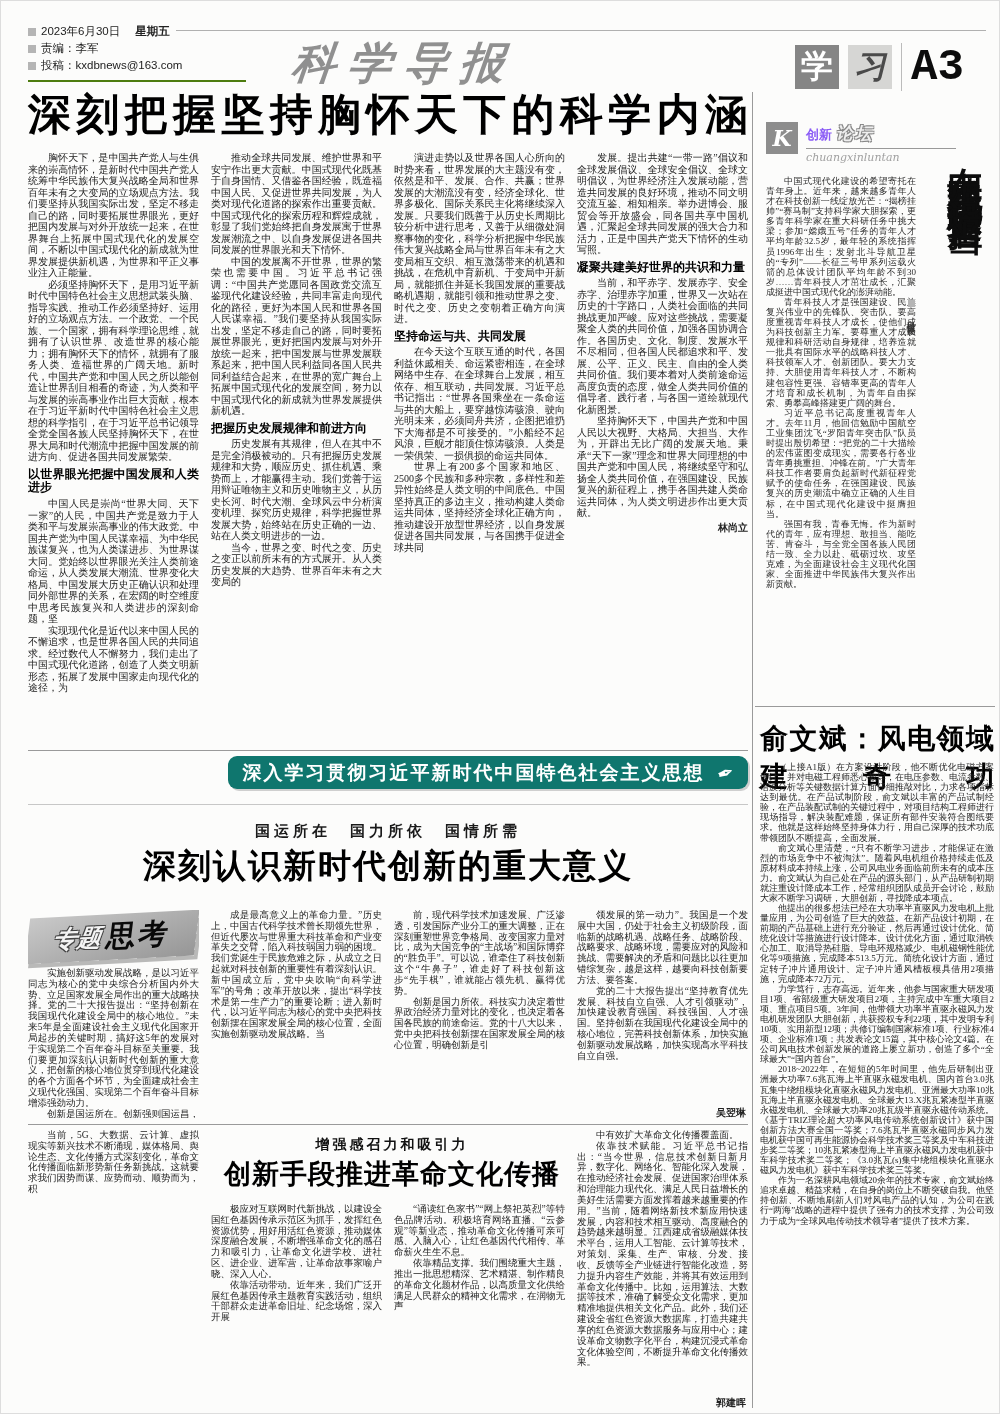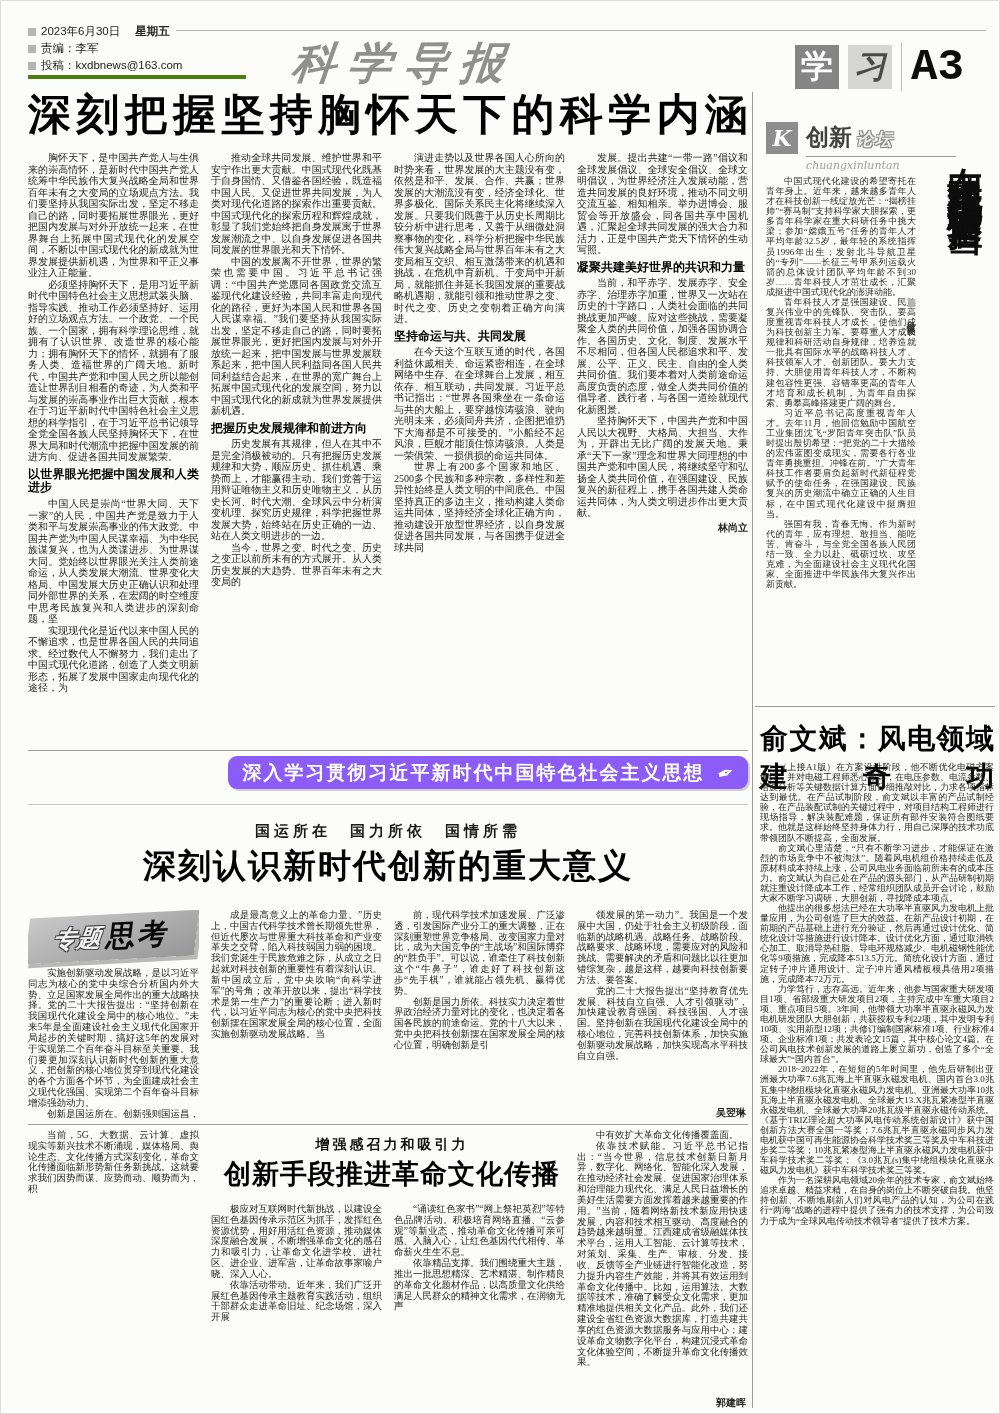--- a/index.html
+++ b/index.html
@@ -4,21 +4,21 @@
 <style>
   * { margin:0; padding:0; box-sizing:border-box; }
   html,body { background:#e9e9e7; }
   .page { position:relative; width:1000px; height:1414px; background:#fcfcfb;
           font-family:"Liberation Serif", serif; color:#222; overflow:hidden;
           box-shadow:inset 0 0 0 1px #ddd; }
 
   
   .hdr-left { position:absolute; left:28px; top:24px; width:218px;
               font-family:"Liberation Sans", sans-serif; font-size:11.5px; color:#222;
-              border-bottom:4px solid #4d7c0f; }
+              border-bottom:2px solid #4d7c0f; padding-bottom:5px; }
   .hdr-left .row { display:flex; align-items:center; gap:5px; margin-bottom:2px; }
   .sq { display:inline-block; width:8px; height:8px; background:#b5b5b5; flex:0 0 8px; }
   .wk { font-weight:bold; margin-left:10px; }
   .top-rule { position:absolute; left:176px; top:30px; width:810px; height:1px; background:#b0b0b0; }
   .masthead { position:absolute; left:292px; top:34px; font-family:"DejaVu Serif", serif;
               font-style:italic; font-weight:bold; font-size:44px; color:#909090; letter-spacing:12px;
               transform:skewX(-6deg); }
   .section-area { position:absolute; left:795px; top:42px; display:flex; align-items:center; gap:9px; }
   .sec-box { width:44px; height:44px; display:flex; align-items:center; justify-content:center;
              font-family:"DejaVu Serif", serif; font-weight:bold; font-size:32px; }
@@ -41,21 +41,21 @@
                font-size:10px; line-height:1.15; }
   .main-cols .subhead { font-size:12px; }
 
   .rule { position:absolute; background:#9a9a9a; }
   .r1 { left:28px; top:750px; width:720px; height:1px; }
   .r2 { left:28px; top:804px; width:720px; height:1px; background:#c7c7c7; }
   .r3 { left:28px; top:1124px; width:720px; height:1px; }
 
   
   .banner { position:absolute; left:228px; top:756px; width:520px; height:33px;
-            background:#8b5cf6; border-radius:9px; display:flex; align-items:center;
+            background:#0f766e; border-radius:9px; display:flex; align-items:center;
             justify-content:center; gap:10px; box-shadow:2px 2px 0 #cfcfcf; }
   .banner .txt { color:#fff; font-family:"Liberation Sans", sans-serif; font-weight:bold;
                  font-size:19px; letter-spacing:2px; }
   .pen { color:#fff; font-size:20px; transform:rotate(-20deg); margin-left:2px; }
 
   
   .a2-kicker { position:absolute; left:28px; top:822px; width:720px; text-align:center;
                font-family:"Liberation Sans", sans-serif; font-size:15px; font-weight:600;
                letter-spacing:4px; color:#1a1a1a; }
   .a2-headline { position:absolute; left:28px; top:844px; width:720px; text-align:center;
@@ -88,21 +88,21 @@
                 font-size:10px; padding-left:8px; }
 
   
   .vline { position:absolute; left:752px; top:92px; width:1px; height:1316px; background:#9a9a9a; }
   .forum-hdr { position:absolute; left:766px; top:122px; width:225px; }
   .forum-row { display:flex; align-items:flex-start; gap:8px; }
   .k-box { width:32px; height:32px; background:#8d8d8d; color:#fff; display:flex;
            align-items:center; justify-content:center; font-family:"DejaVu Serif", serif;
            font-style:italic; font-weight:bold; font-size:22px; }
   .forum-title { border-bottom:1px solid #999; padding-bottom:3px; width:150px; }
-  .ft-a { font-family:Liberation Sans, sans-serif; font-weight:900; font-size:23px; color:#404040; }
+  .ft-a { font-family:Liberation Sans, sans-serif; font-weight:900; font-size:13px; color:#8b5cf6; }
   .ft-b { font-family:"DejaVu Serif", serif; font-style:italic; font-weight:bold; font-size:17px;
           color:#efefef; text-shadow:1px 1px 0 #888,-1px -1px 0 #888,1px -1px 0 #888,-1px 1px 0 #888;
           letter-spacing:2px; }
   .ft-roman { font-family:"DejaVu Serif", serif; font-style:italic; font-size:11px; color:#a0a0a0;
               margin-top:2px; }
   .forum-body { position:absolute; left:766px; top:176px; width:150px; height:516px;
                 overflow:hidden; font-size:9px; line-height:1.12; text-align:justify; color:#2b2b2b; }
   .forum-body p { text-indent:2em; }
   .forum-byline { position:absolute; left:903px; top:300px; width:14px; height:110px;
                   writing-mode:vertical-rl; font-size:9px; color:#333; letter-spacing:1px; }

